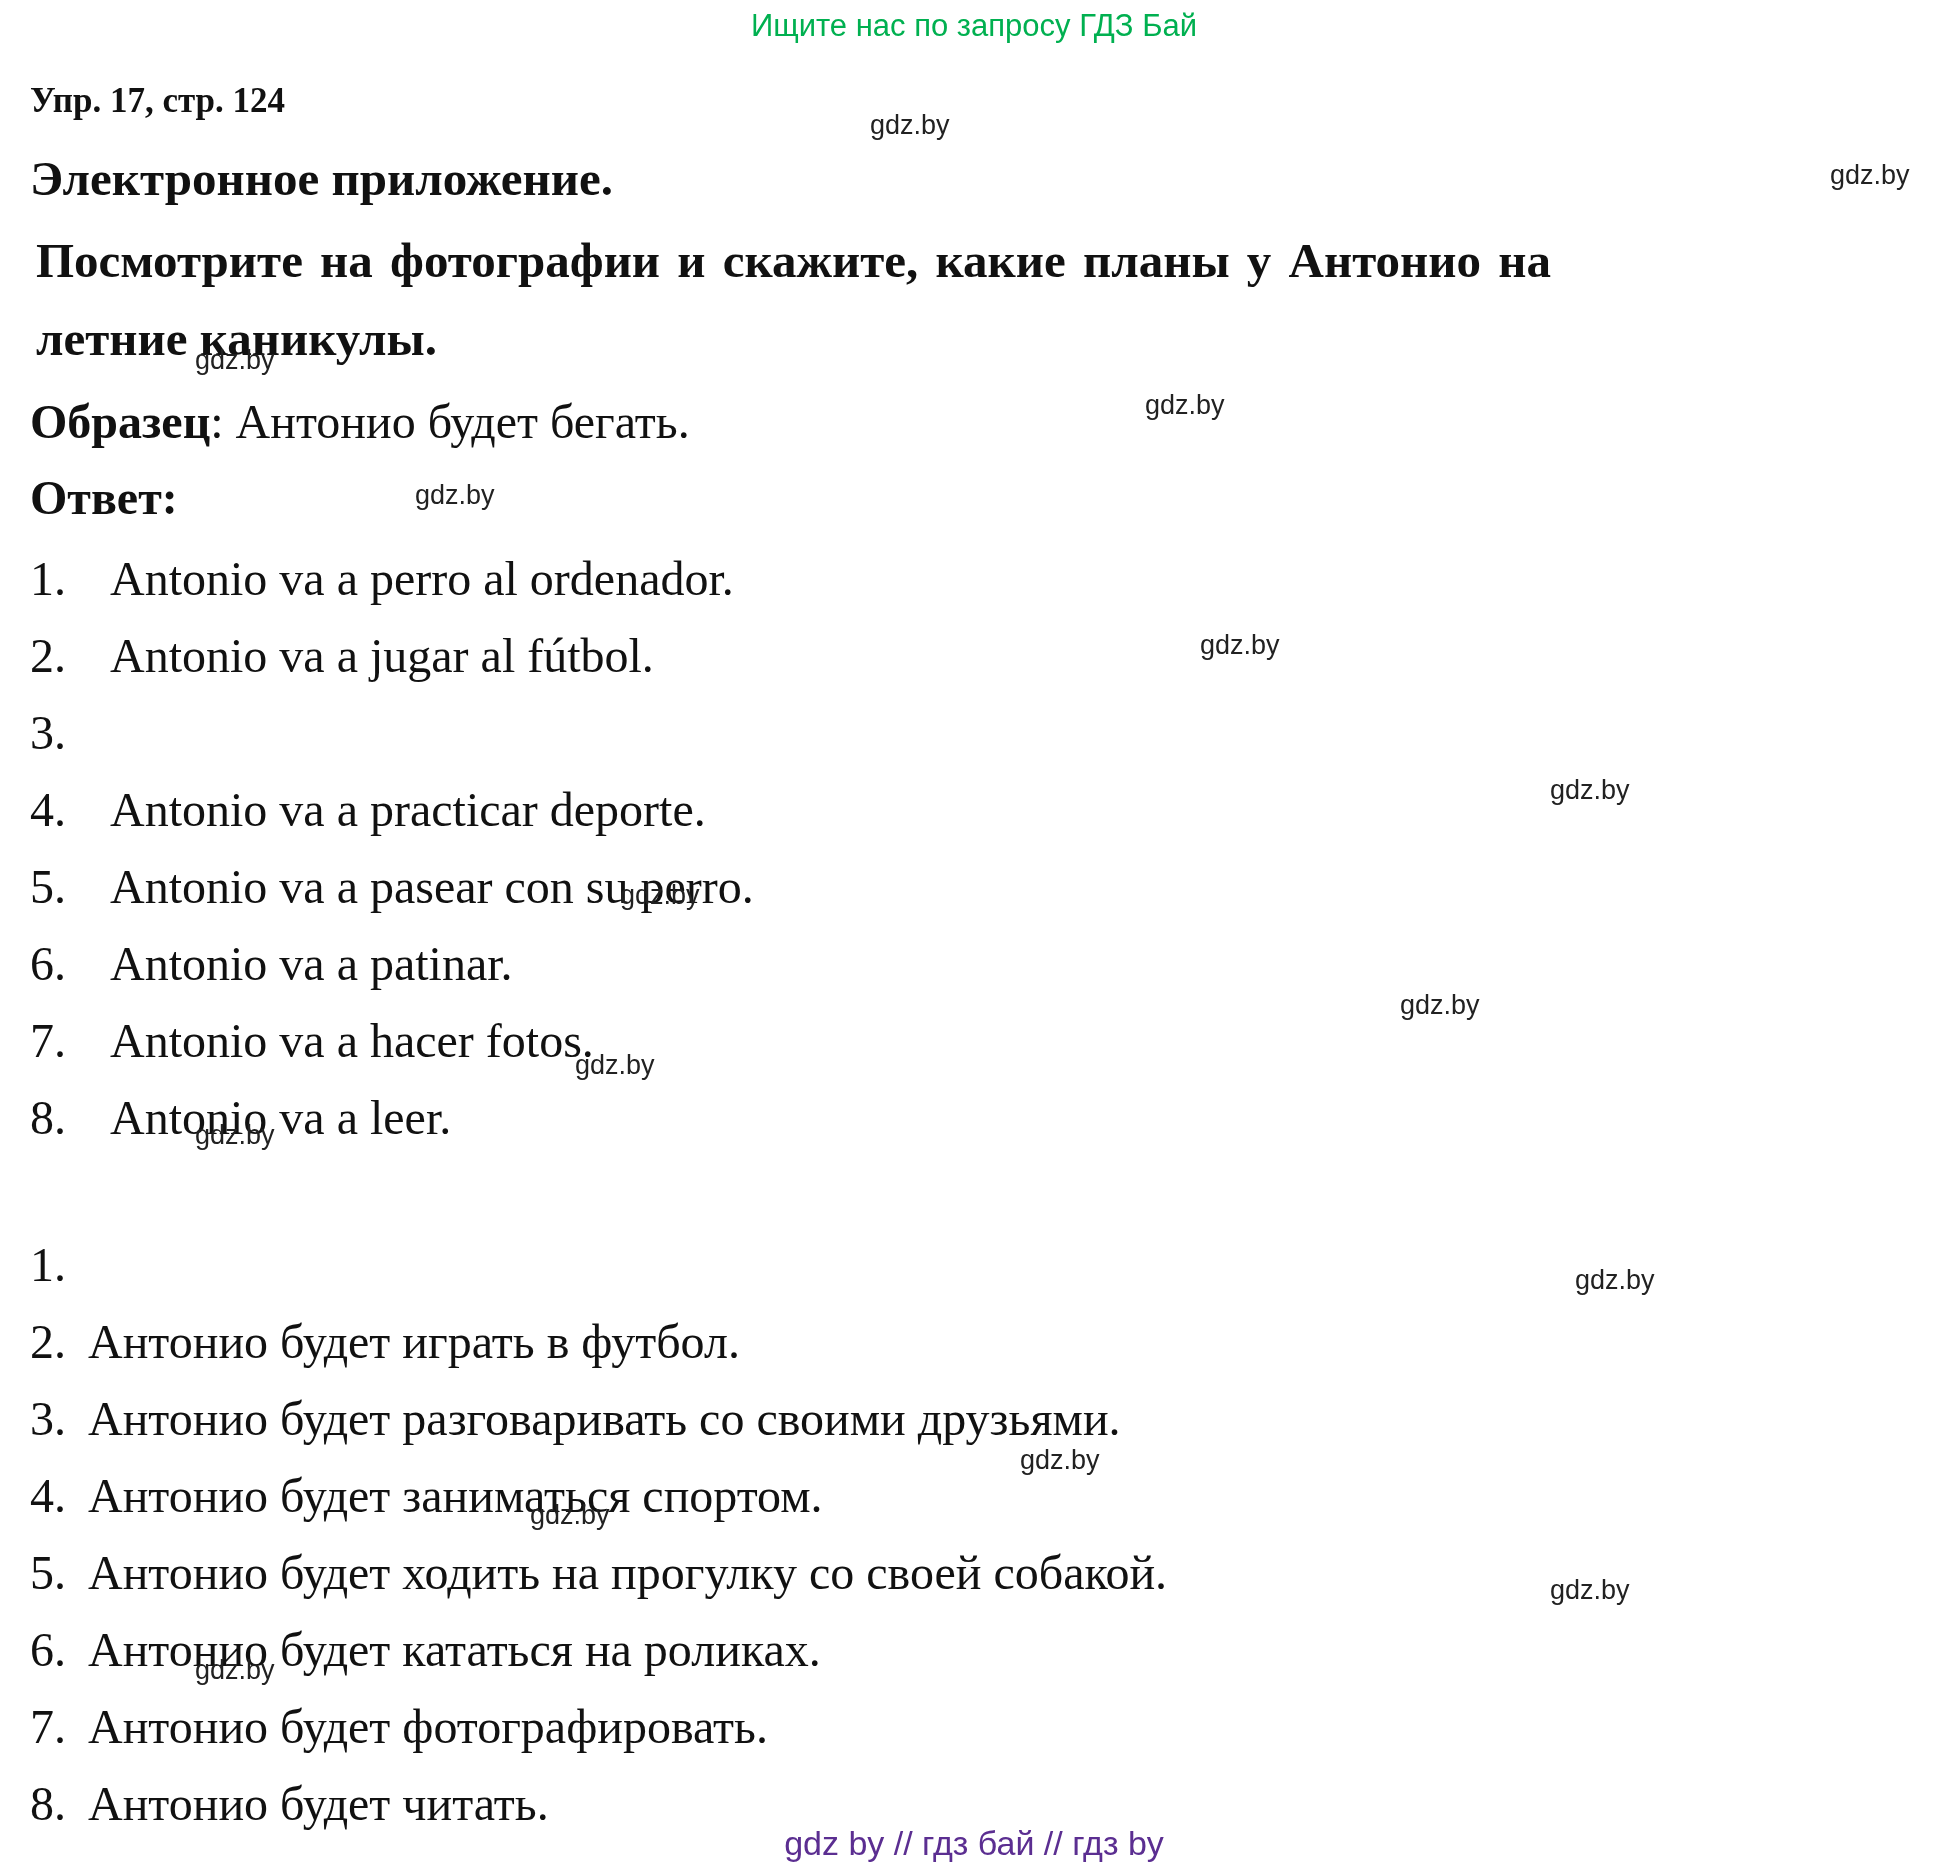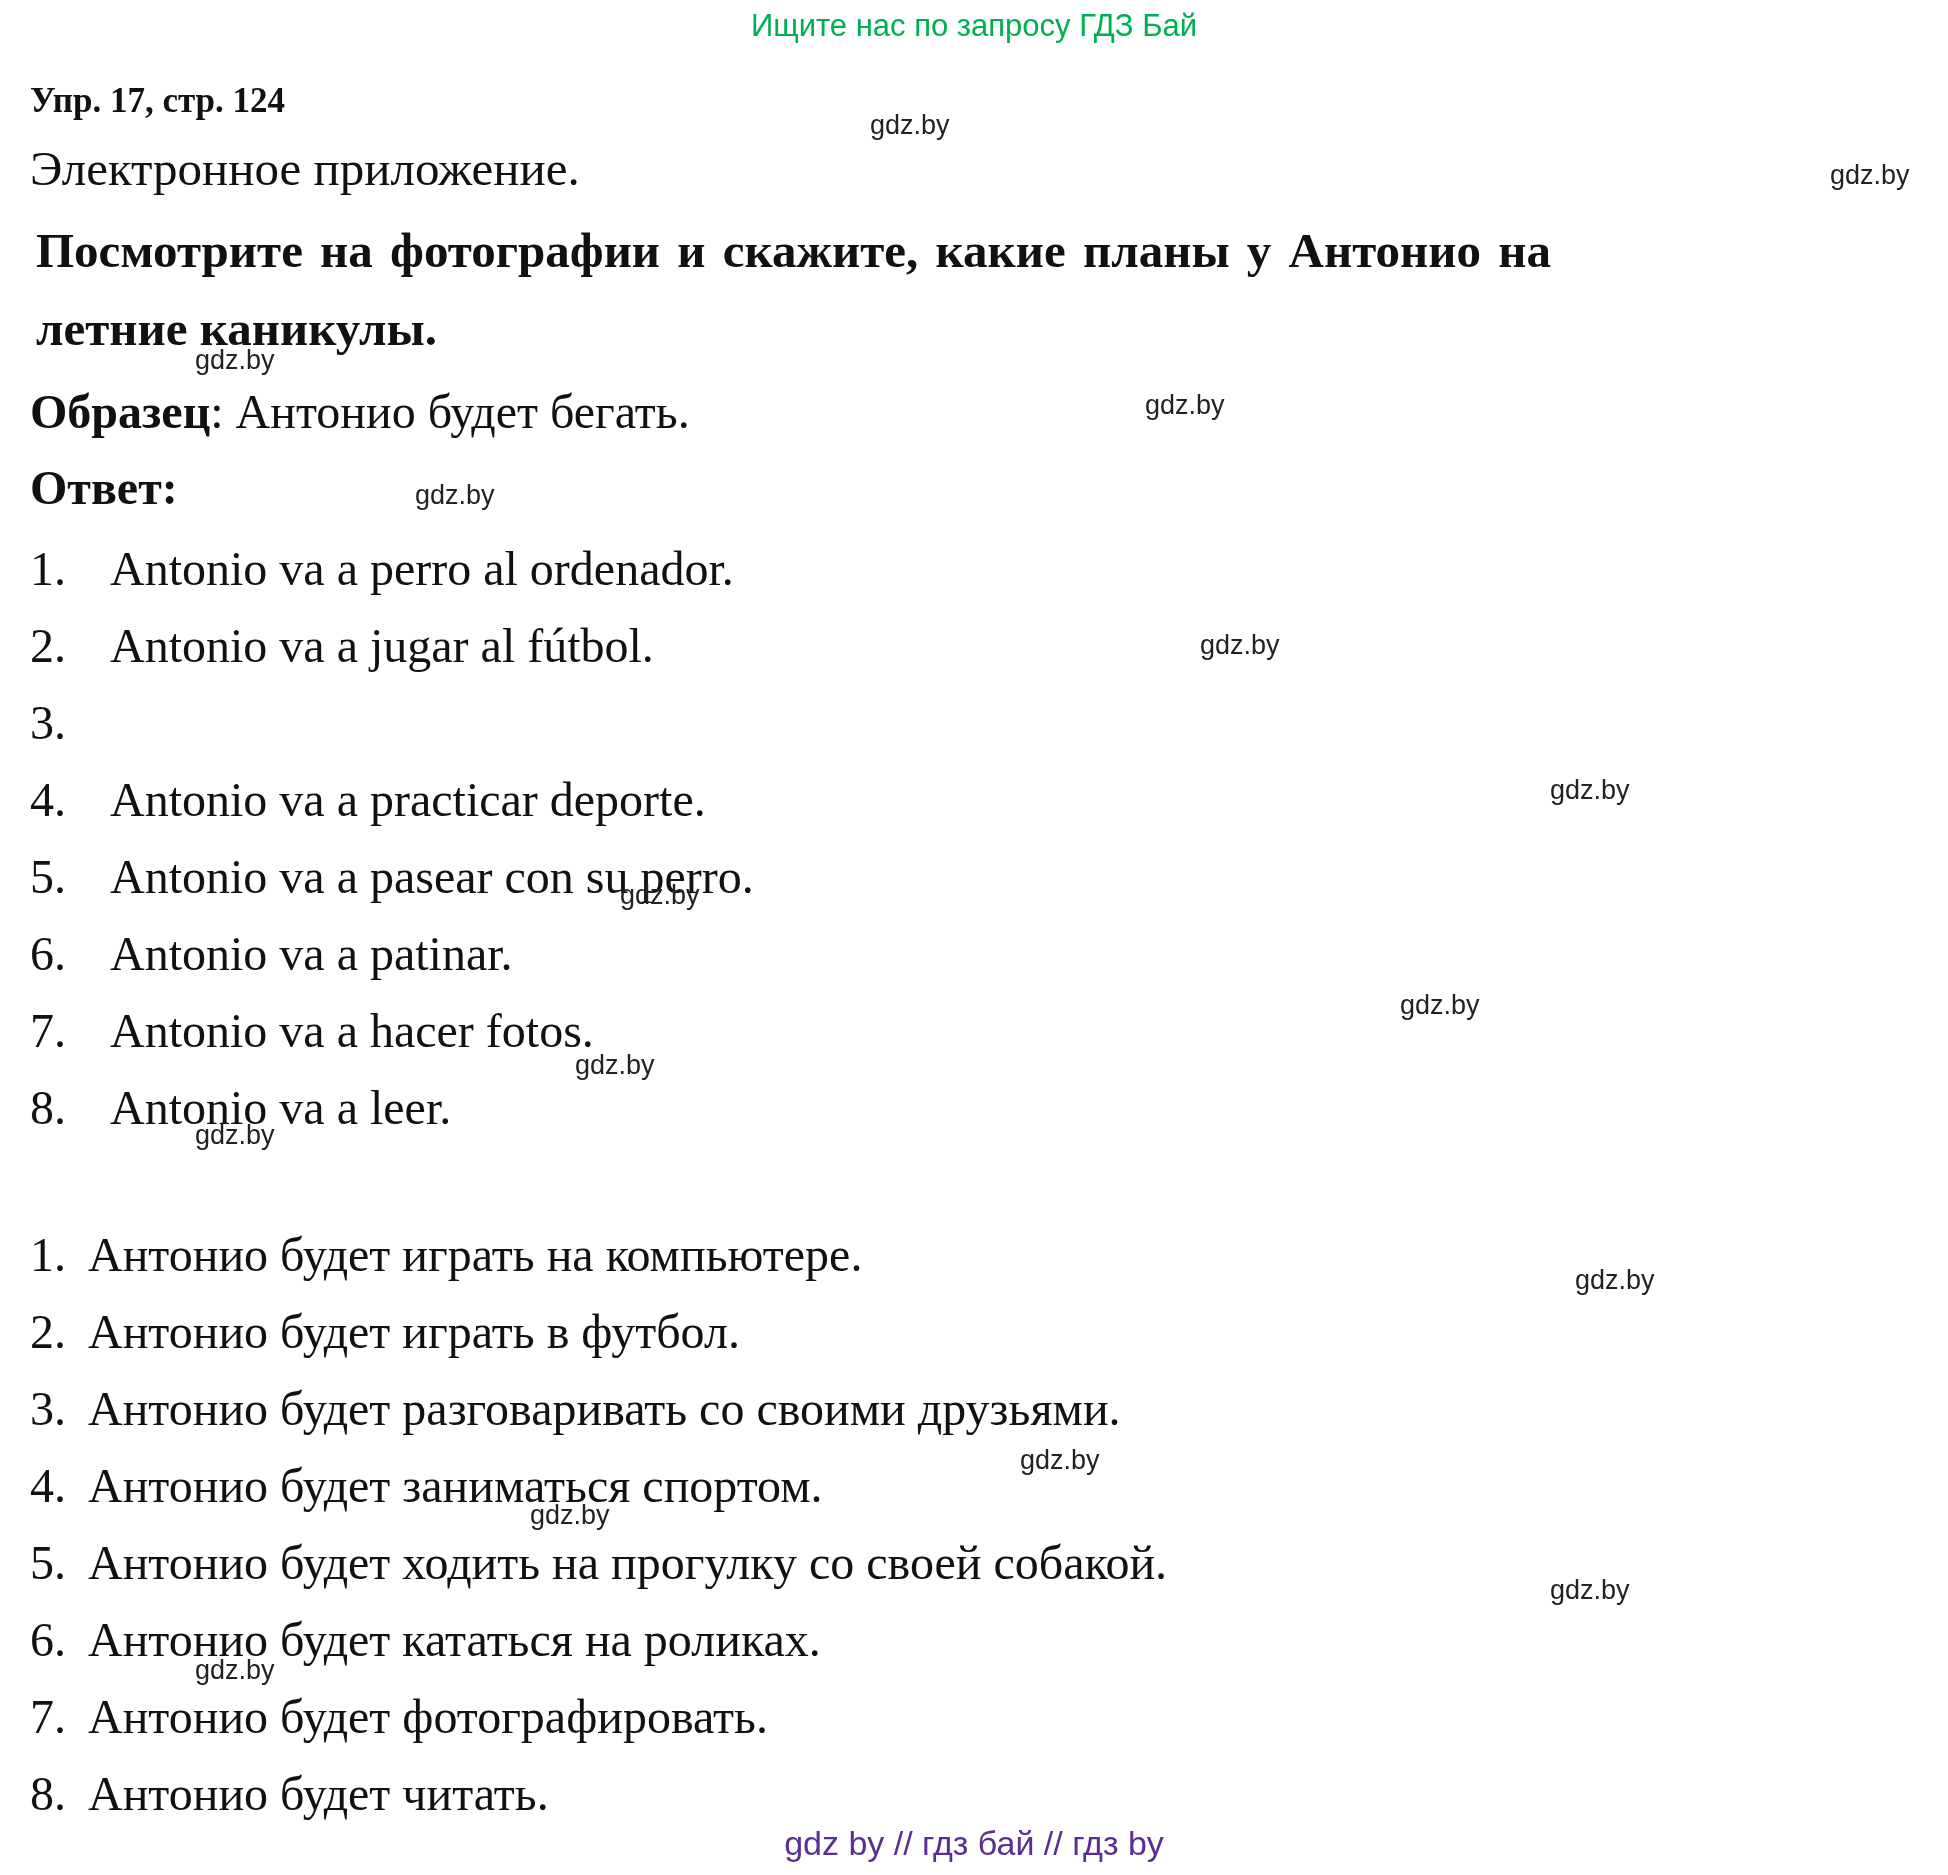--- a/index.html
+++ b/index.html
@@ -23,22 +23,22 @@
     font-weight:500;
   }
   .title{
     font-size:35px;
     font-weight:bold;
     margin:18px 0 0 0;
     line-height:66px;
   }
   .subtitle{
     font-size:49px;
-    font-weight:normal;
-    margin:2px 0 0 0;
+    font-weight:bold;
+    margin:12px 0 0 0;
     line-height:66px;
   }
   .task{
     font-size:49px;
     font-weight:bold;
     margin:10px 0 0 6px;
     width:1515px;
     line-height:78px;
     text-align:justify;
     text-align-last:left;
@@ -137,21 +137,20 @@
         </div>
       <div class="row">
           <span class="num">8.</span>
           <span class="txt">Antonio va a leer.</span>
         </div>
     </div>
 
     <div class="list ru">
       <div class="row">
           <span class="num">1.</span>
-          <span class="txt">Антонио будет играть на компьютере.</span>
         </div>
       <div class="row">
           <span class="num">2.</span>
           <span class="txt">Антонио будет играть в футбол.</span>
         </div>
       <div class="row">
           <span class="num">3.</span>
           <span class="txt">Антонио будет разговаривать со своими друзьями.</span>
         </div>
       <div class="row">

